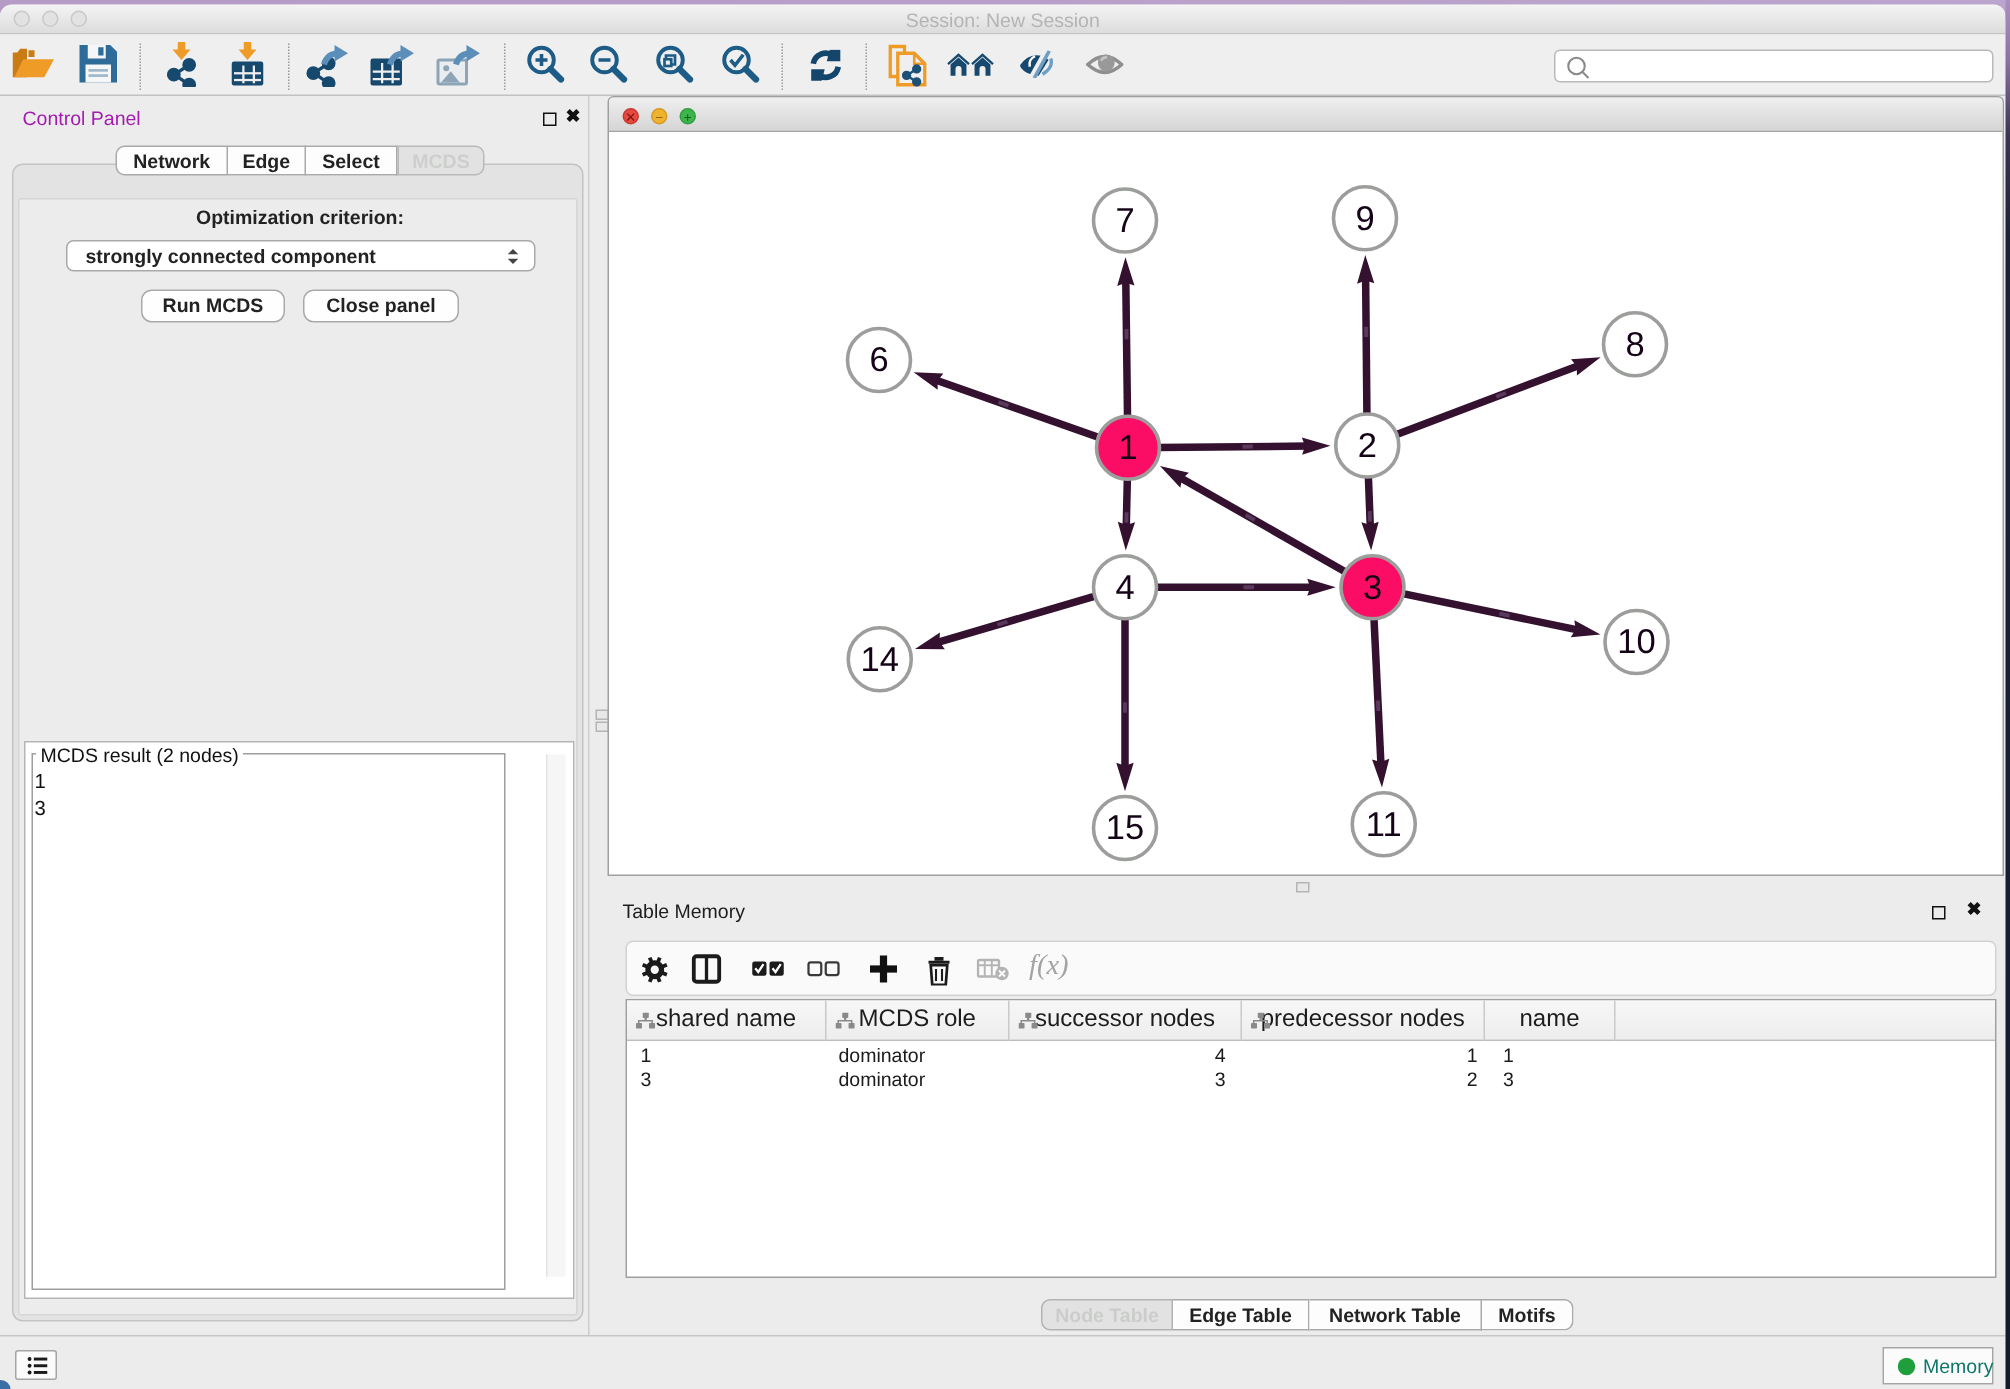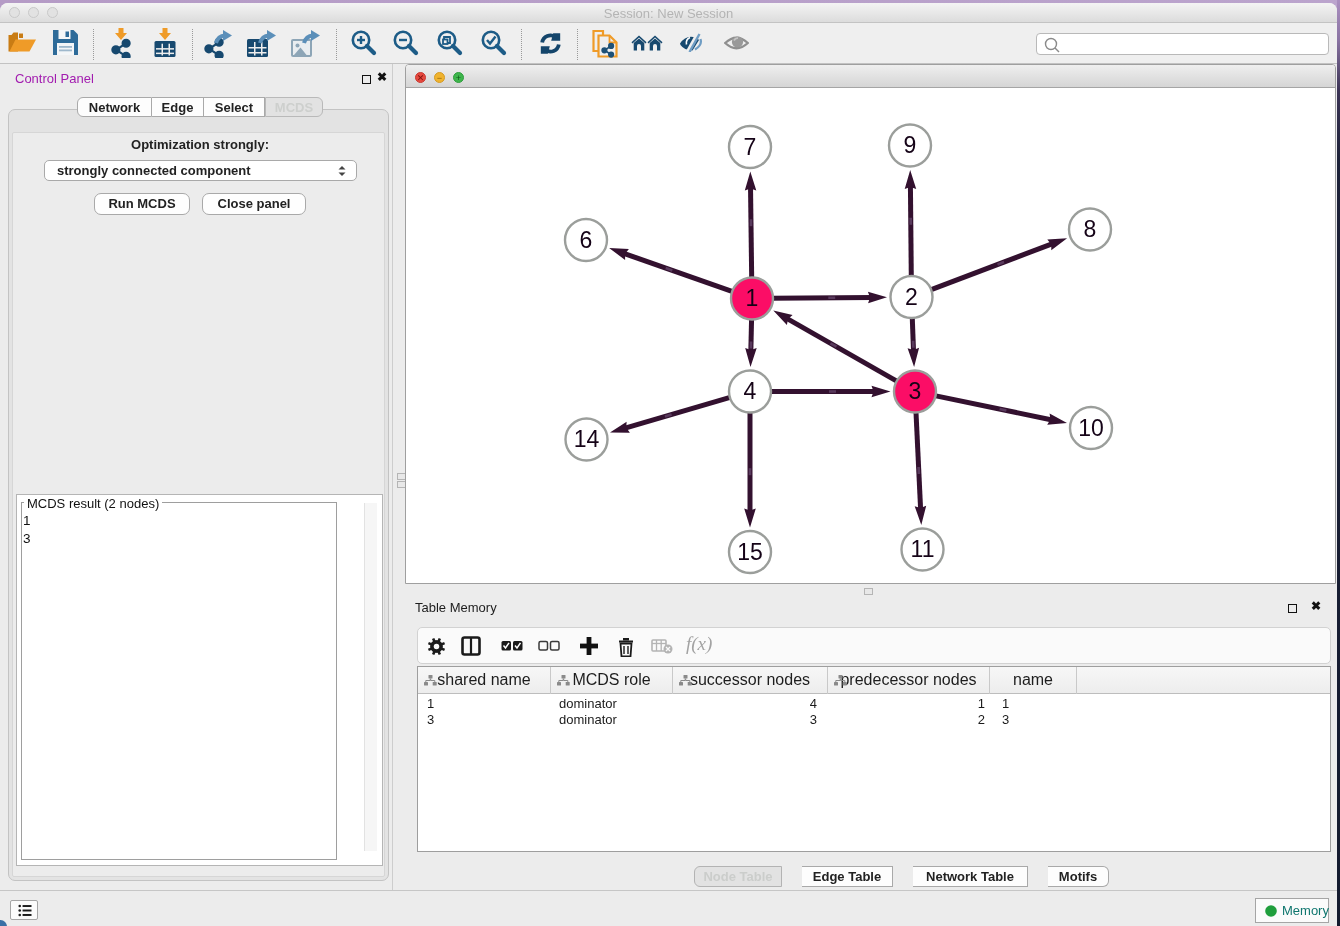--- a/index.html
+++ b/index.html
@@ -50,21 +50,21 @@
 #tp-title { left:415px; top:600px; font-size:13px; color:#1d1d1d; }
 #tp-float { left:1288px; top:604px; width:9px; height:9px; border:1.5px solid #111; }
 #tp-close { left:1311px; top:599px; font-size:12px; color:#111; font-weight:bold; }
 #tp-toolbar { left:417px; top:627px; width:914px; height:37px; background:#fafafa; border:1px solid #d2d2d2; border-radius:5px; }
 #tp-table { left:417px; top:666px; width:914px; height:186px; background:#fff; border:1px solid #9e9e9e; }
 #tp-header { position:absolute; left:0; top:0; width:100%; height:27px; background:linear-gradient(180deg,#f7f7f7,#ededed); border-bottom:1px solid #bdbdbd; }
 .hcell { position:absolute; top:0; height:27px; border-right:1px solid #c9c9c9; font-size:16px; color:#1d1d1d; text-align:center; line-height:26px; }
 .hicon { position:absolute; top:8px; left:6px; width:13px; height:11px; }
 .trow { position:absolute; font-size:13px; color:#1b1b1b; height:16px; line-height:16px; }
 
-#btabs { left:694px; top:866px;gap:20px; }
+#btabs { left:694px; top:866px; }
 #btabs .tab { height:21px; line-height:20px; }
 #btabs .tab.sel { background:#e2e2e2; color:#cbcdcb; border:1px solid #b3b3b3; }
 #btabs .tab.last { border-radius:0 6px 6px 0; }
 
 #statusbar { left:0; top:890px; width:1337px; height:36px; background:#ececec; border-top:1px solid #c6c6c6; }
 #sb-btn { position:absolute; left:10px; top:9px; width:28px; height:20px; background:#fbfbfb; border:1px solid #a5a5a5; border-radius:2px; }
 #mem-btn { position:absolute; left:1255px; top:7px; width:74px; height:25px; background:#fbfbfb; border:1px solid #a5a5a5; font-size:13px; color:#0f766e; }
 </style>
 </head>
 <body>
@@ -212,21 +212,21 @@
 <div class="abs" id="cp-float"></div>
 <div class="abs" id="cp-close">✖</div>
 <div class="abs" id="cp-pane"></div>
 <div class="abs" id="cp-inner"></div>
 <div class="tabs-row" style="left:77px; top:97px;">
   <div class="tab first" style="width:75px;">Network</div>
     <div class="tab" style="width:52px;">Edge</div>
     <div class="tab" style="width:61px;">Select</div>
     <div class="tab sel" style="width:58px; border-radius:0 6px 6px 0;">MCDS</div>
 </div>
-<div class="abs" id="opt-label">Optimization strongly:</div>
+<div class="abs" id="opt-label">Optimization criterion:</div>
 <div class="abs" id="dropdown">strongly connected component
   <svg width="10" height="14" style="position:absolute; right:9px; top:3px;">
       <path d="M1.5 5.5 L5 2 L8.5 5.5 Z" fill="#444"></path>
       <path d="M1.5 8.5 L5 12 L8.5 8.5 Z" fill="#444"></path>
     </svg>
 </div>
 <div class="btn" style="left:94px; top:193px; width:96px;">Run MCDS</div>
 <div class="btn" style="left:202px; top:193px; width:104px;">Close panel</div>
 <div class="abs" id="mcds-box">
   <div id="mcds-fs">

